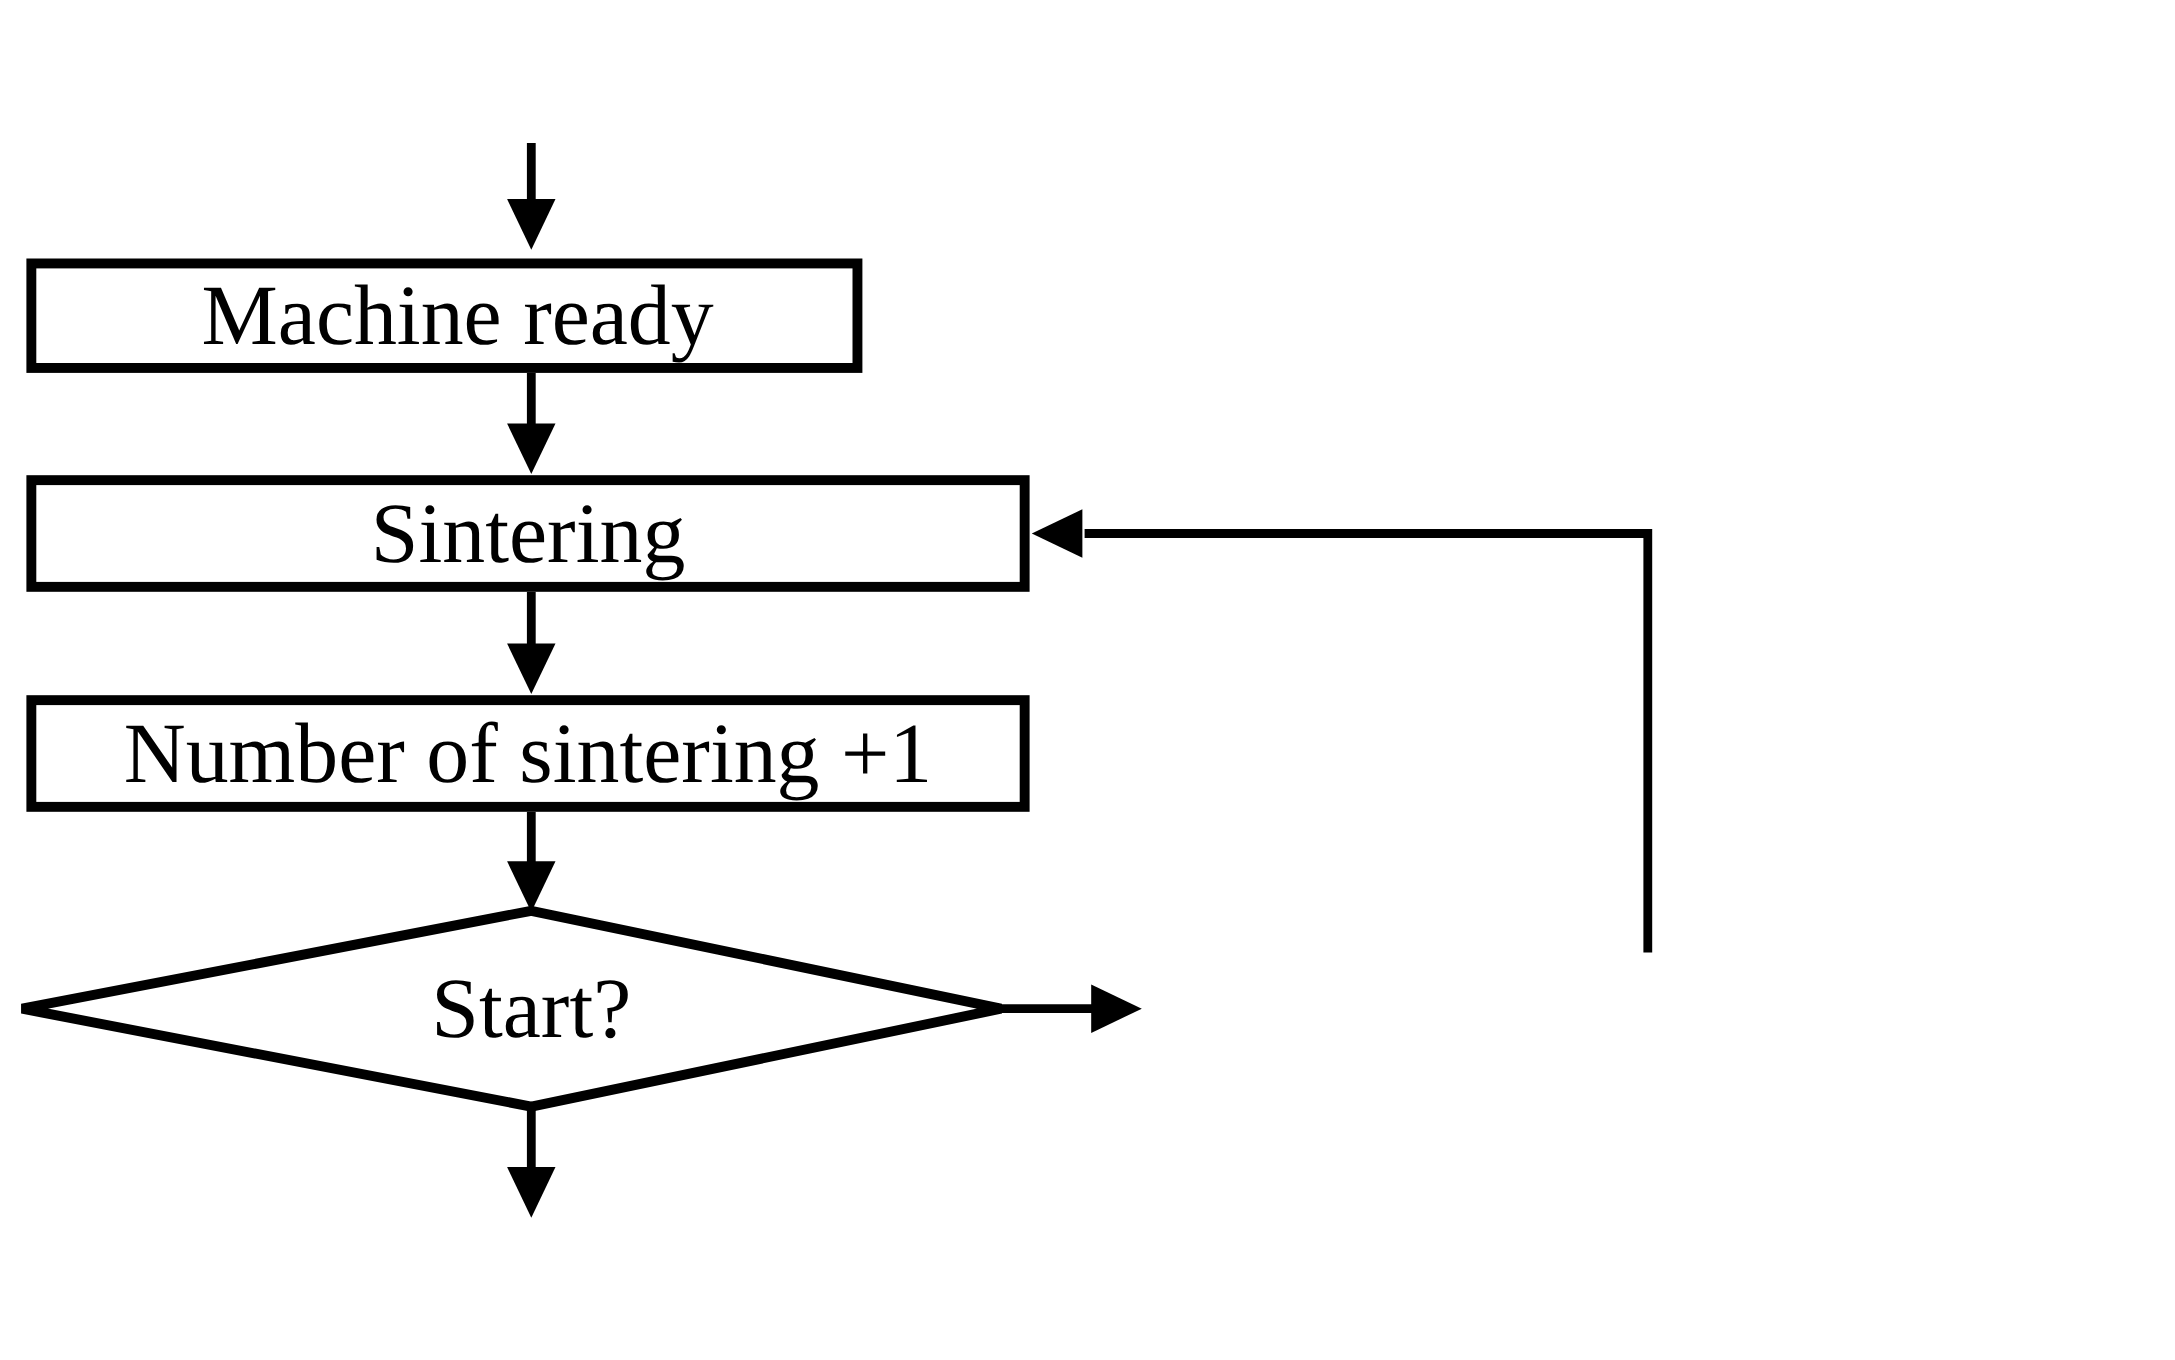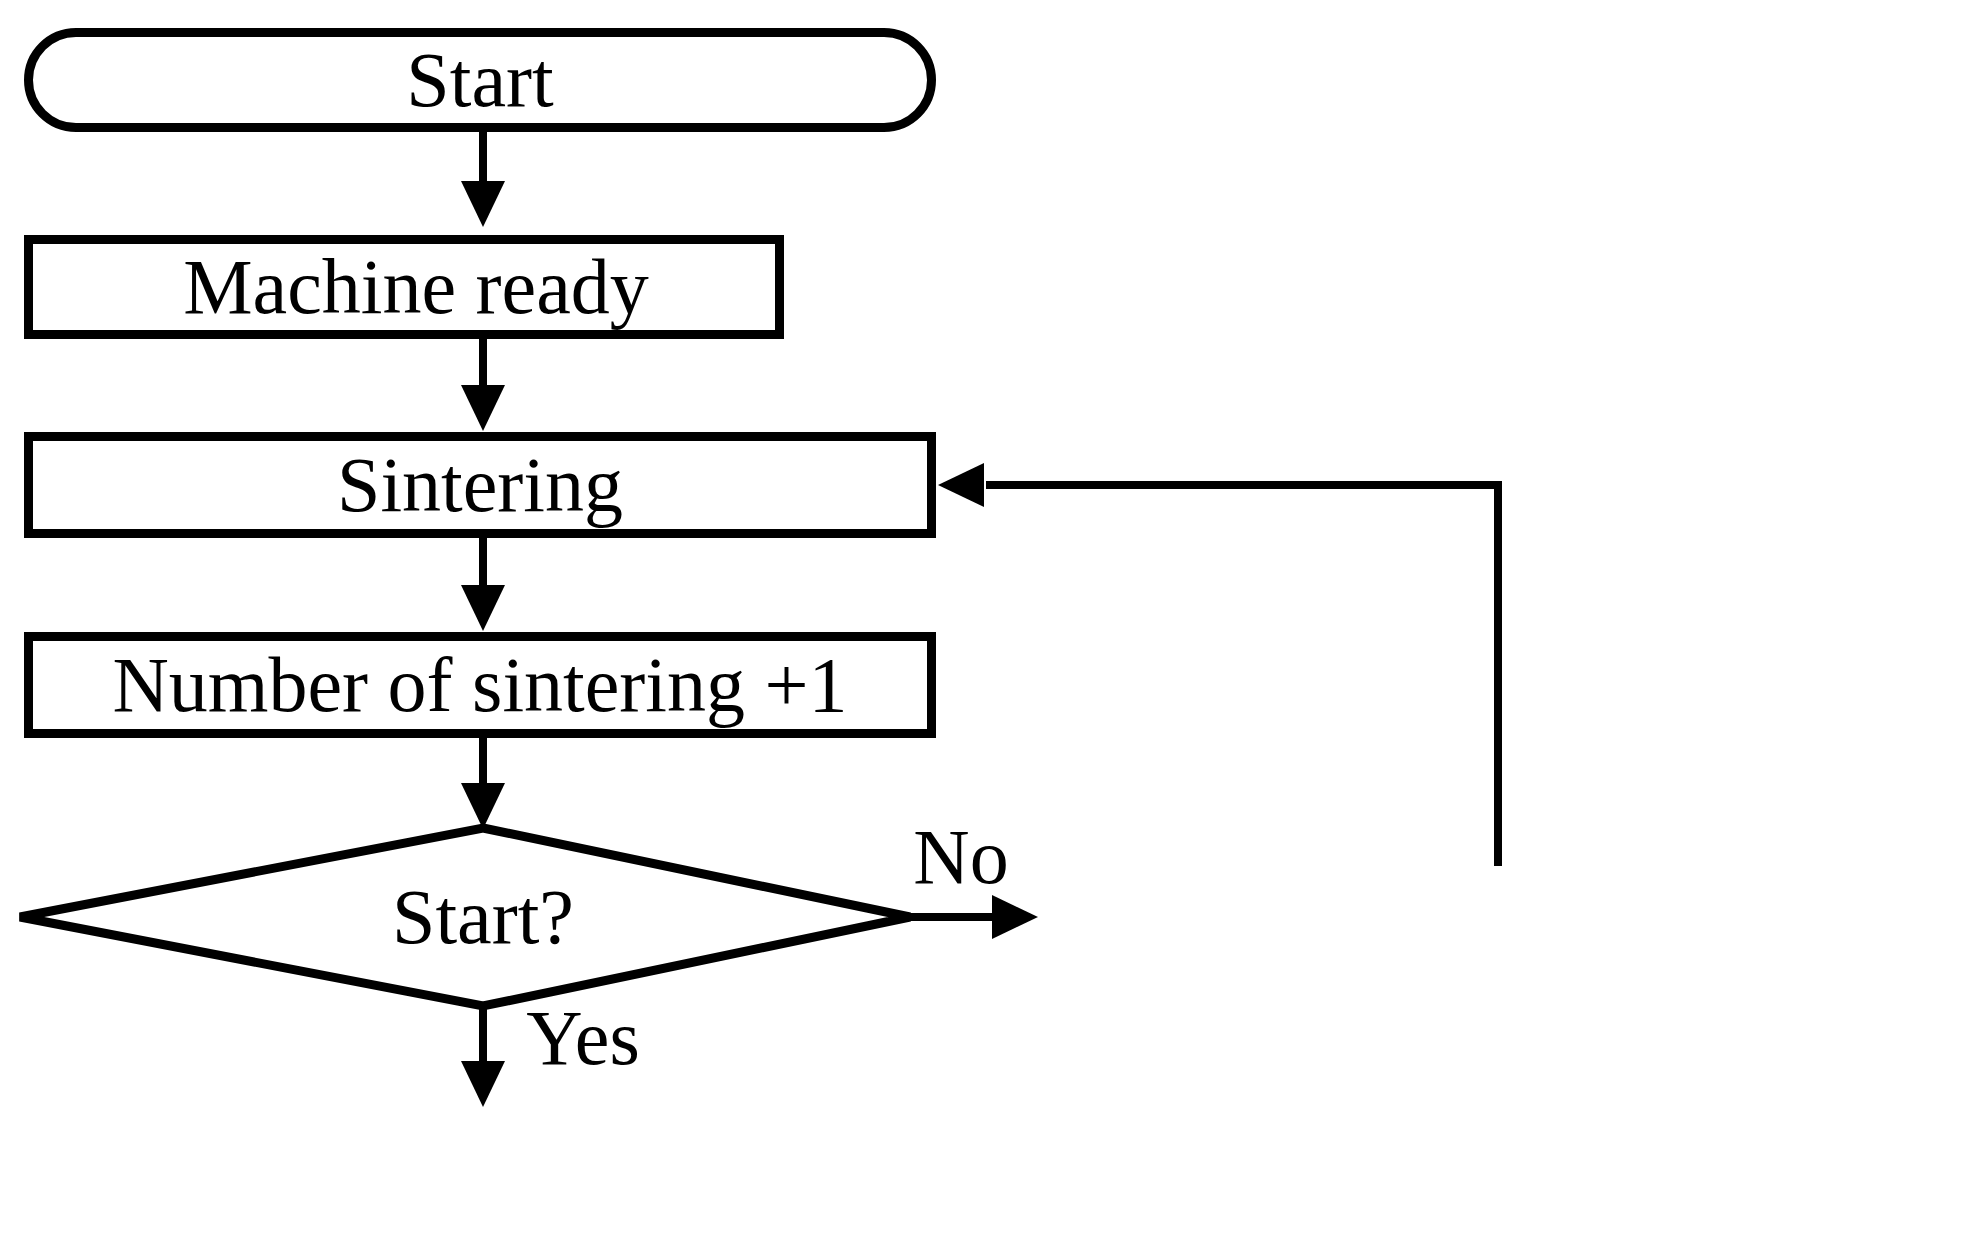--- a/index.html
+++ b/index.html
@@ -109,43 +109,34 @@
       <line x1="906" y1="917" x2="994" y2="917" stroke="#000000" stroke-width="8"></line>
       <polygon points="1038,917 992,895 992,939" fill="#000000"></polygon>
     </g>
 
     <g>
       <path d="M 1498 866 L 1498 485 L 986 485" fill="none" stroke="#000000" stroke-width="8"></path>
       <polygon points="938,485 984,463 984,507" fill="#000000"></polygon>
     </g>
   </svg>
 
-  <div class="node terminator node-start">
-    <span>Start</span>
-  </div>
 
   <div class="node node-machine">
     <span>Machine ready</span>
   </div>
 
   <div class="node node-sintering">
     <span>Sintering</span>
   </div>
 
   <div class="node node-number">
     <span>Number of sintering +1</span>
   </div>
 
   <div class="decision-label">
     <span>Start?</span>
   </div>
 
 
 
-  <div class="edge-label edge-label-yes">
-    <span>Yes</span>
-  </div>
 
-  <div class="edge-label edge-label-no">
-    <span>No</span>
-  </div>
 
 </div>
 
 </body></html>

